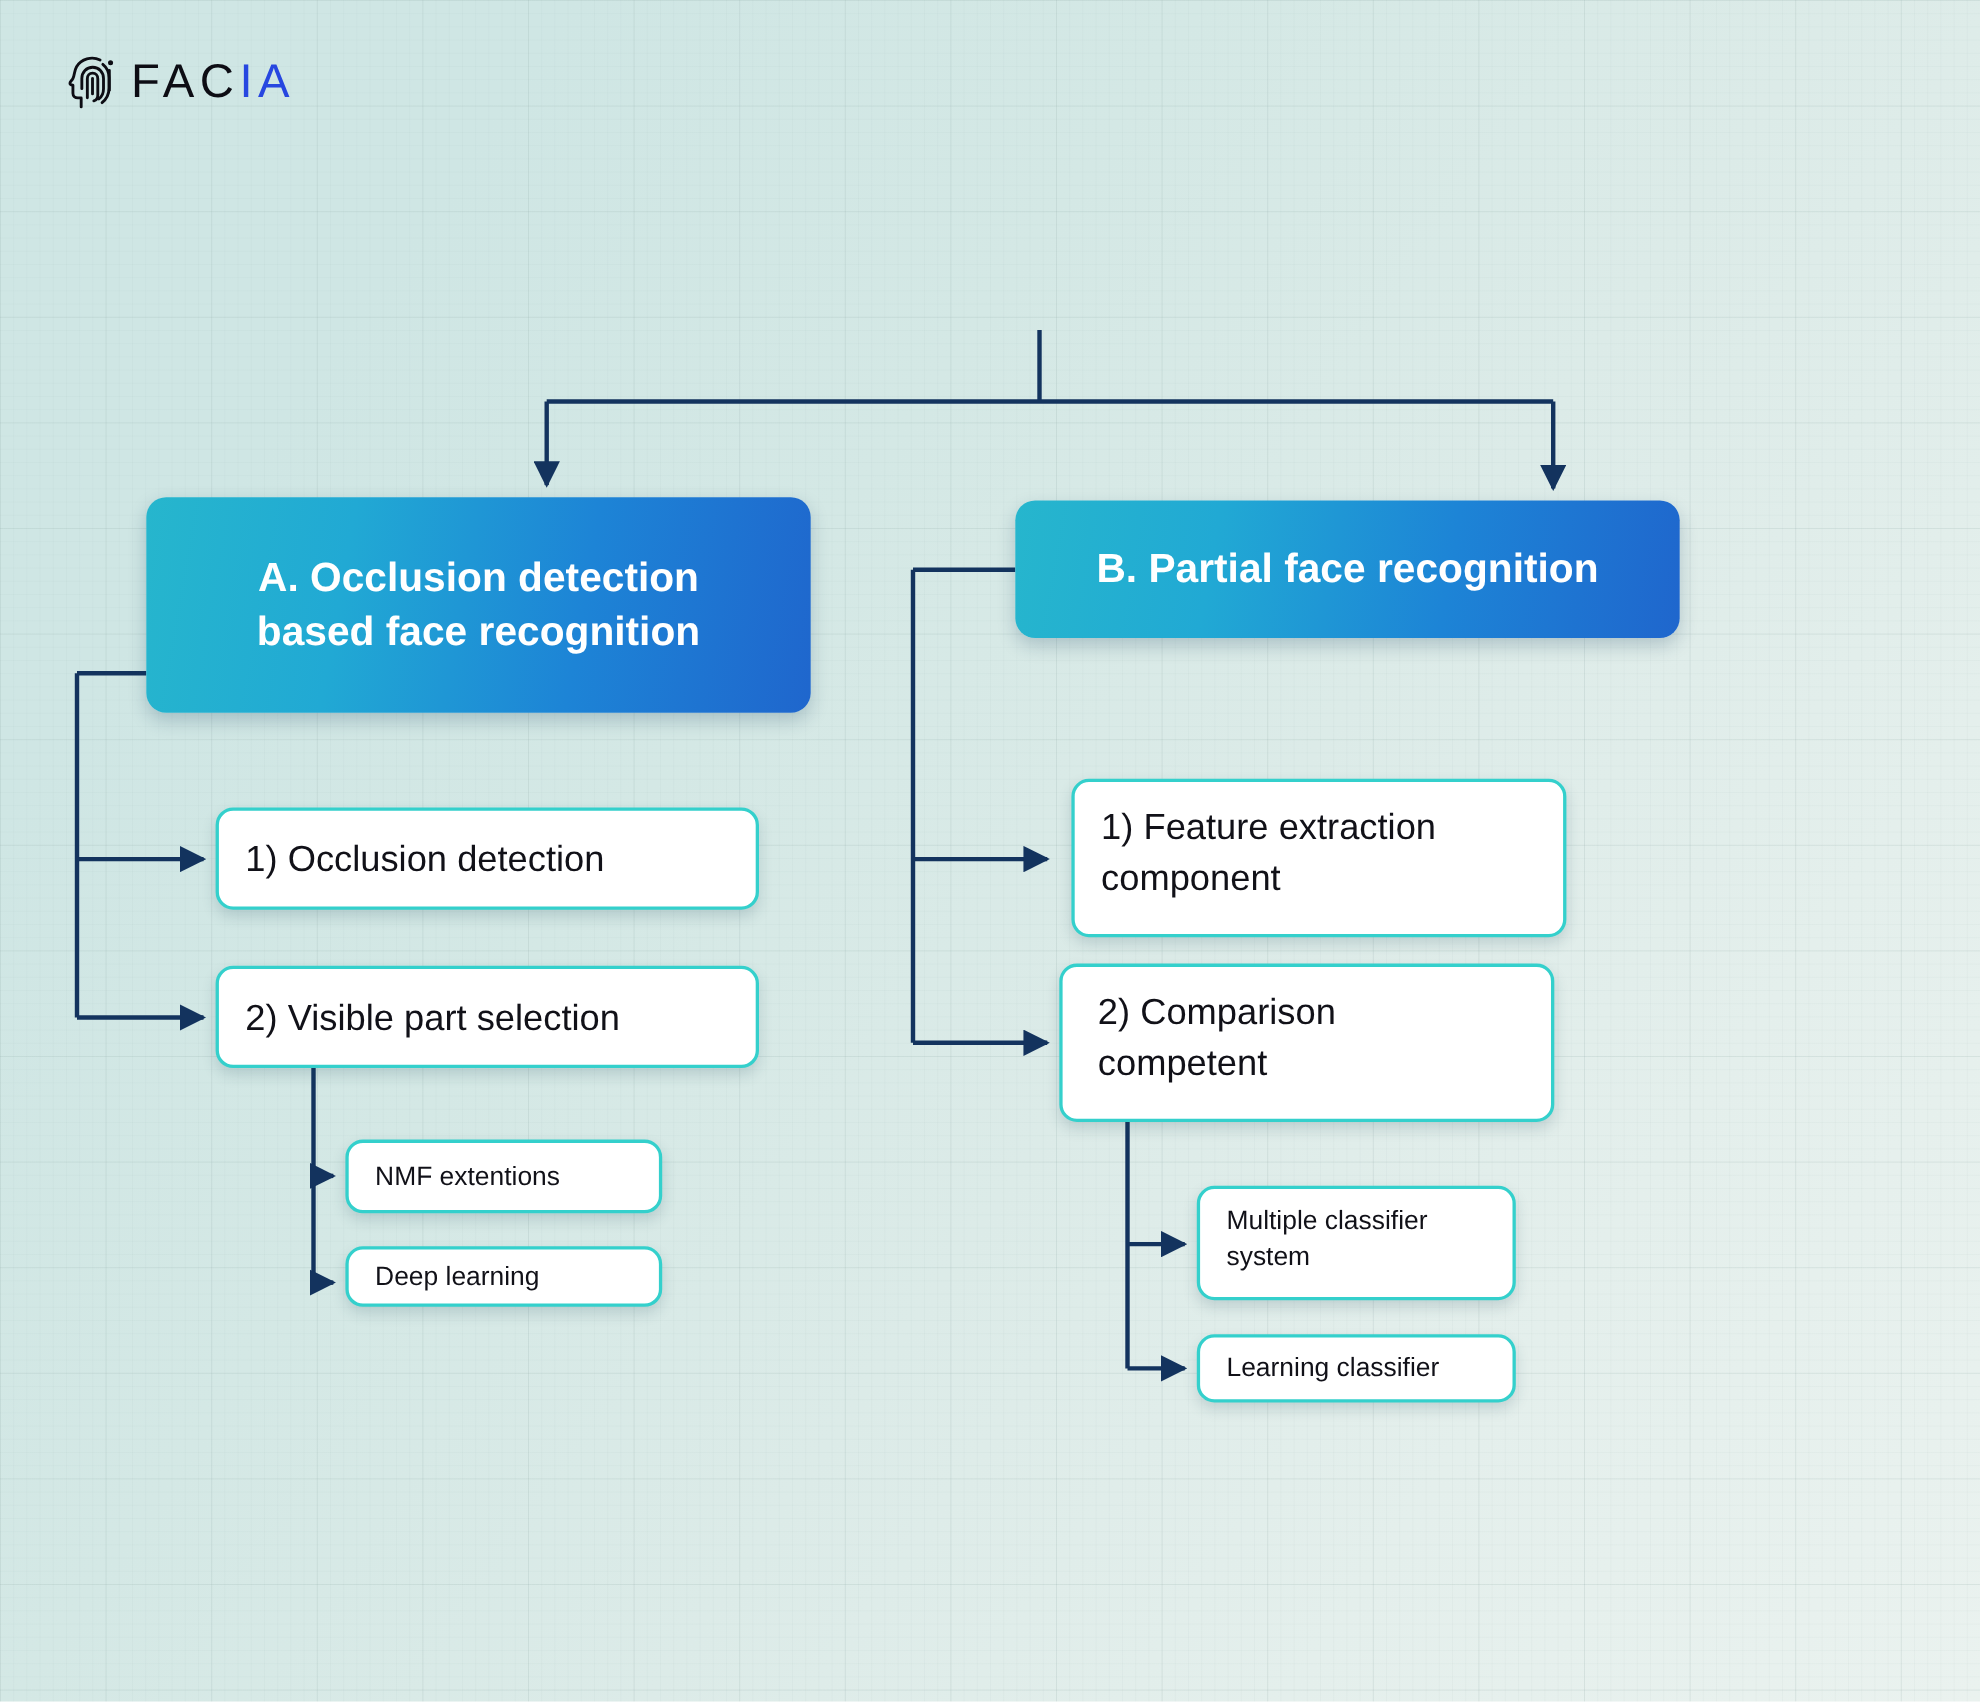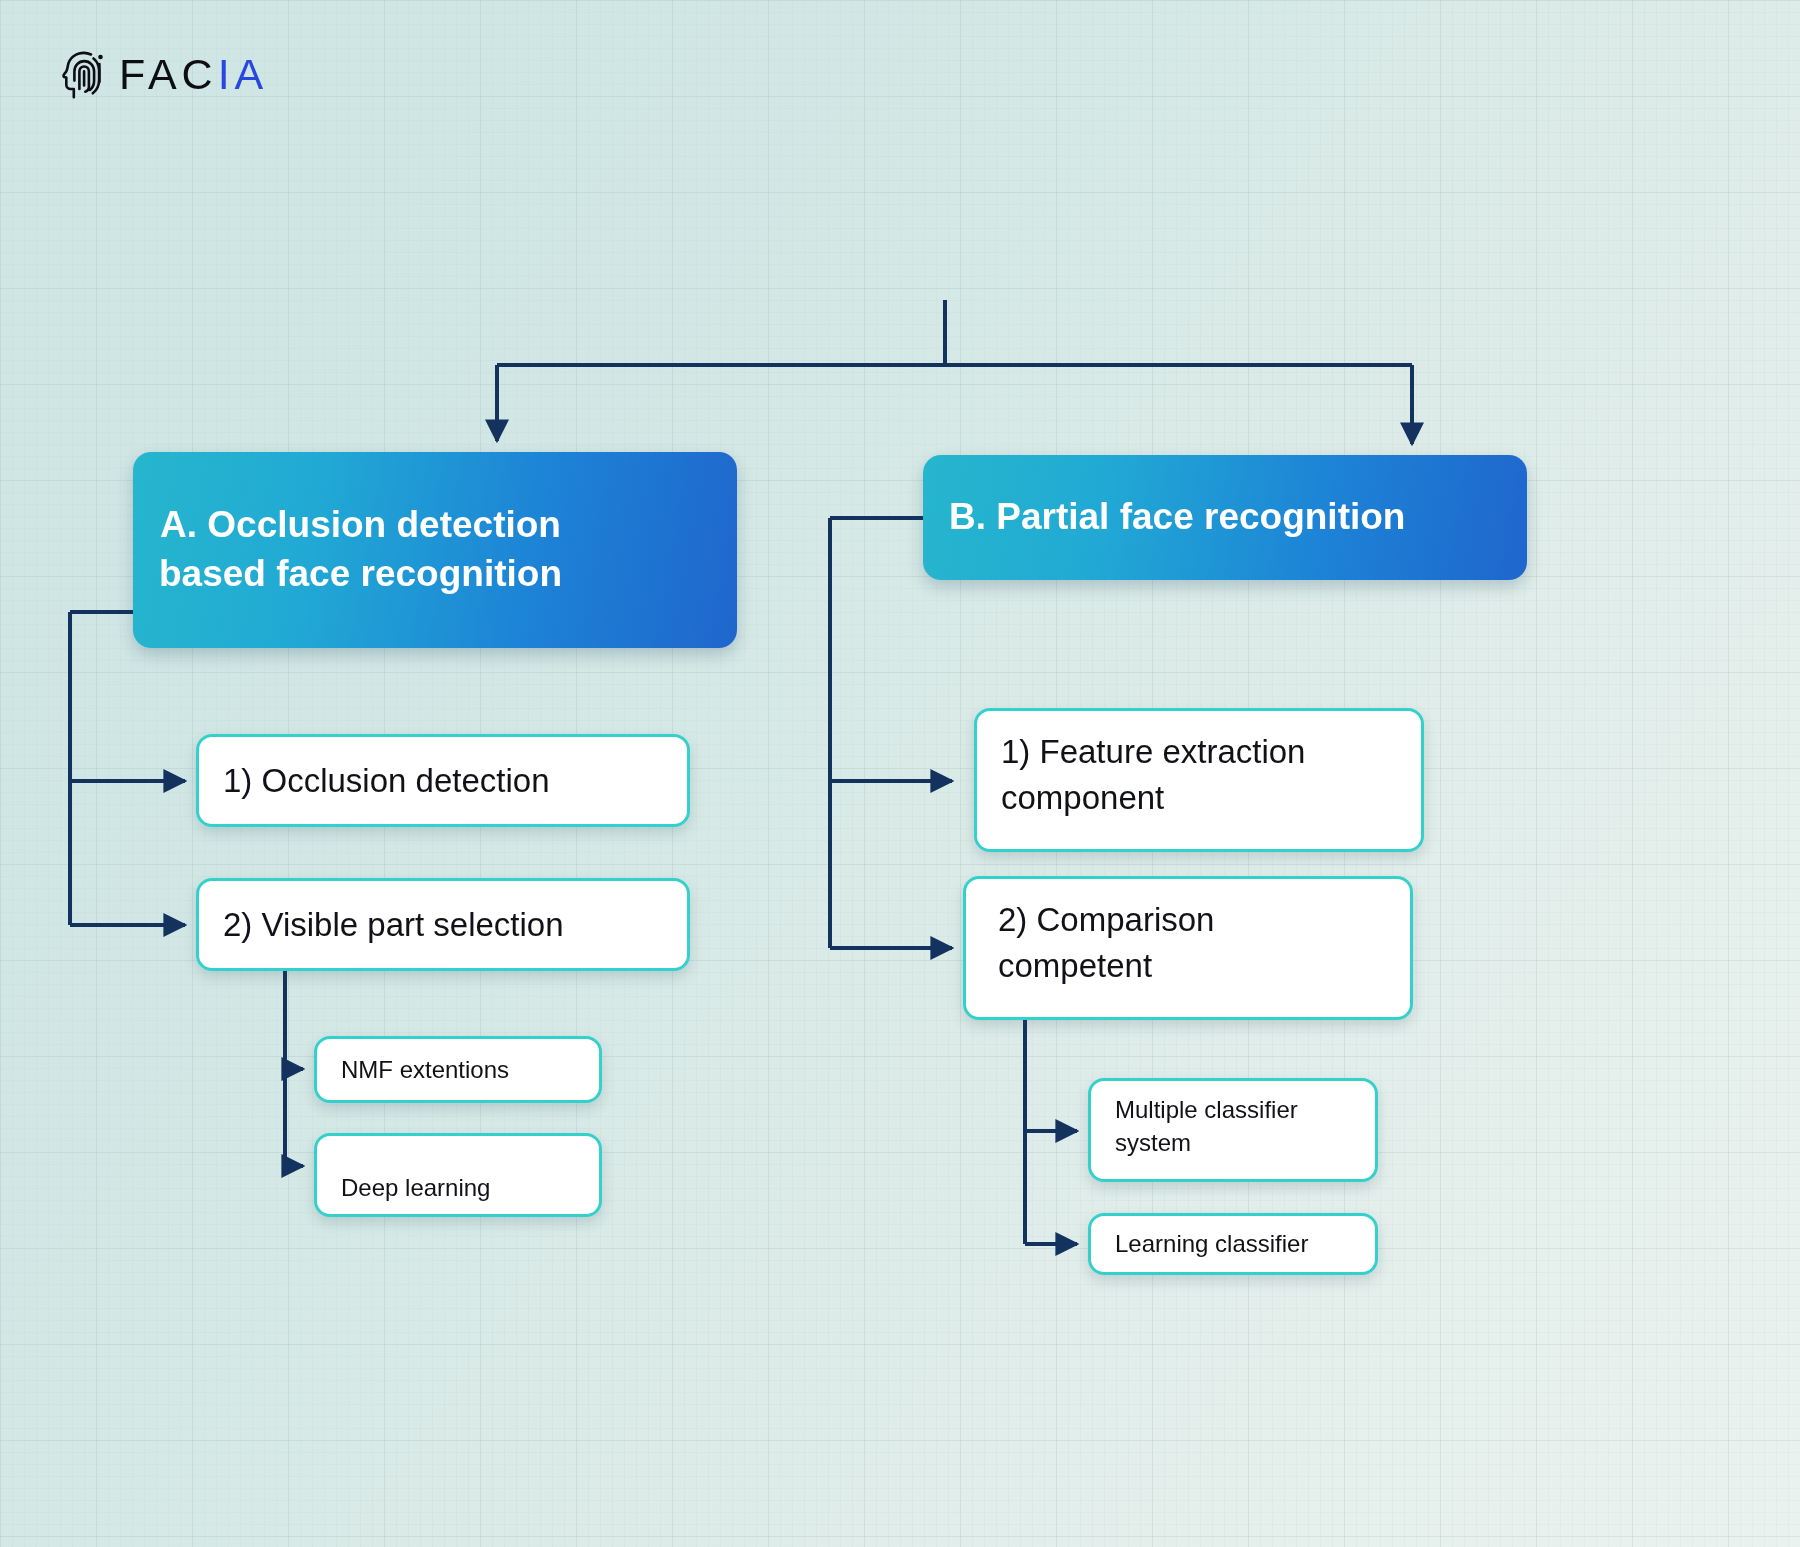--- a/index.html
+++ b/index.html
@@ -87,20 +87,21 @@
     display: flex;
     align-items: center;
   }
 
   .node-primary {
     border-radius: 18px;
     background: linear-gradient(100deg, #26b6cd 0%, #21a9d4 30%, #1d84d6 65%, #1f66cd 100%);
     box-shadow: 0 7px 16px rgba(20,60,90,0.22);
     color: #ffffff;
     font-weight: bold;
+    justify-content: center;
     text-align: center;
     padding: 18px 26px;
   }
   .node-primary .txt { line-height: 1.32; }
 
   .node-white {
     background: #ffffff;
     border: 3px solid #34d0cc;
     border-radius: 16px;
     box-shadow: 0 6px 13px rgba(30,70,90,0.17);
@@ -112,21 +113,21 @@
   .node-white.lg  { font-size: 33px; line-height: 1.38; }
   .node-white.sm  { font-size: 24px; line-height: 1.38; }
 
   #node-a { left: 133px;  top: 452px;  width: 604px; height: 196px; font-size: 37px; }
   #node-b { left: 923px;  top: 455px;  width: 604px; height: 125px; font-size: 37px; }
 
   #node-a1 { left: 196px; top: 734px;  width: 494px; height: 93px; }
   #node-a2 { left: 196px; top: 878px;  width: 494px; height: 93px; }
 
   #node-a2a { left: 314px; top: 1036px; width: 288px; height: 67px; }
-  #node-a2b { left: 314px; top: 1133px; width: 288px; height: 84px; align-items: flex-end; }
+  #node-a2b { left: 314px; top: 1133px; width: 288px; height: 55px; }
 
   #node-b1 { left: 963px;  top: 708px;  width: 450px; height: 144px; align-items: flex-start; padding-top: 18px; margin-left: 11px; }
   #node-b2 { left: 963px;  top: 876px;  width: 450px; height: 144px; align-items: flex-start; padding-top: 18px; padding-left: 32px; }
 
   #node-b2a { left: 1088px; top: 1078px; width: 290px; height: 104px; align-items: flex-start; padding-top: 12px; }
   #node-b2b { left: 1088px; top: 1213px; width: 290px; height: 62px; }
 </style>
 </head>
 <body>
 

